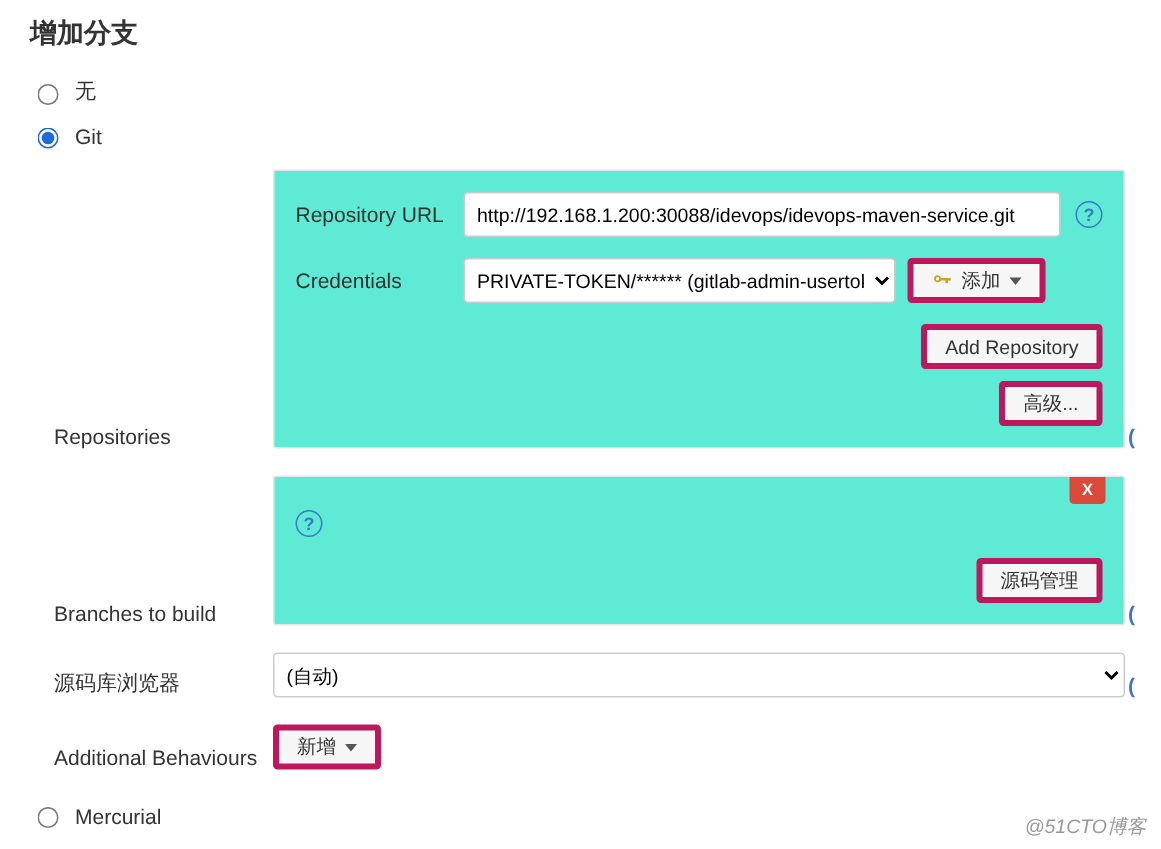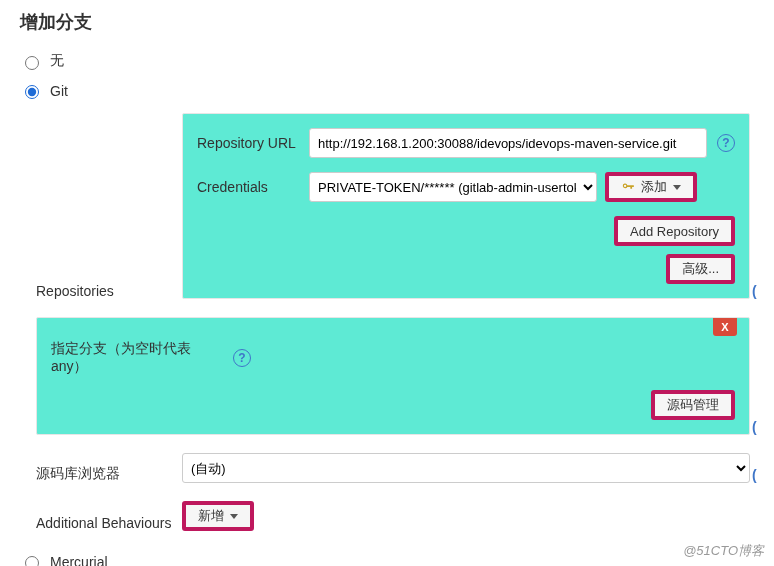--- a/index.html
+++ b/index.html
@@ -226,25 +226,25 @@
           <button class="btn">高级...</button>
         </div>
       </div>
     </div>
     <div class="outer-help-col">
         <span class="half">(</span>
       </div>
   </div>
 
   <div class="form-row">
+    <div class="left-label">Branches to build</div>
     <div class="right-pane">
       <div class="pane-box branches">
         <div class="del-badge">X</div>
         <div class="field-line">
-          <div class="flabel">指定分支（为空时代表any）</div>
           <span class="help">?</span>
         </div>
         <div class="btn-row-right">
           <button class="btn">源码管理</button>
         </div>
       </div>
     </div>
     <div class="outer-help-col">
         <span class="half">(</span>
       </div>

